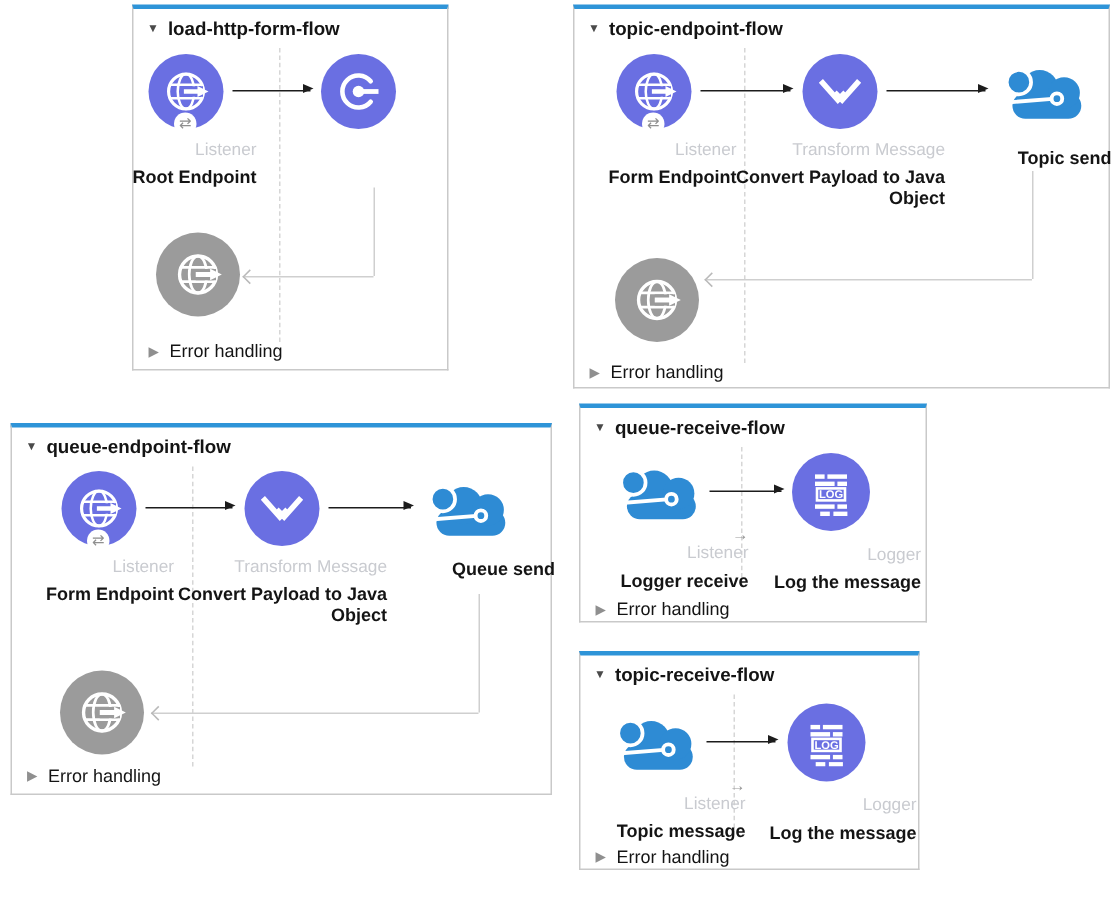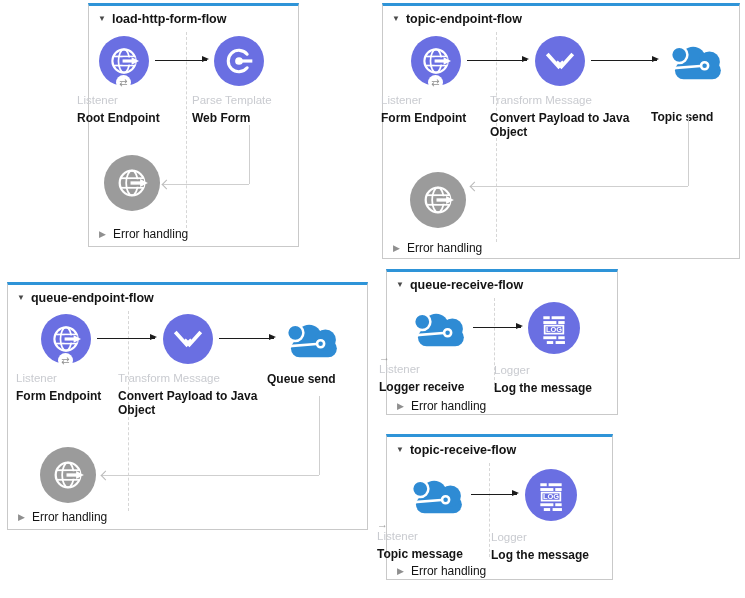--- a/index.html
+++ b/index.html
@@ -18,21 +18,21 @@
   .flow-title{font-size:12.5px;font-weight:bold;color:#141414;white-space:nowrap;}
   .divider{position:absolute;width:0;border-left:1px dashed #d6d6d6;}
   .circle{position:absolute;border-radius:50%;display:flex;align-items:center;justify-content:center;}
   .purple{width:50px;height:50px;background:#6a6fe2;}
   .grayc{width:56px;height:56px;background:#9b9b9b;}
   .logger-c{width:52px;height:52px;background:#6a6fe2;}
   .badge{
     position:absolute;width:15px;height:15px;background:#ffffff;border-radius:50%;
     color:#8f8f8f;font-size:10px;line-height:15px;text-align:center;z-index:3;
   }
-  .labels{position:absolute;text-align:left;}
+  .labels{position:absolute;text-align:right;}
   .type-label{font-size:11.5px;color:#c9cbd0;line-height:13px;}
   .step-name{font-size:12px;font-weight:bold;color:#141414;line-height:14px;margin-top:4px;}
   .arrow-hint{font-size:11px;color:#9a9a9a;line-height:12px;}
   .harrow{position:absolute;height:0;border-top:1.5px solid #1c1c1c;}
   .harrow::after{
     content:'';position:absolute;right:-2px;top:-4.6px;width:0;height:0;
     border-left:7px solid #1c1c1c;border-top:3.6px solid transparent;border-bottom:3.6px solid transparent;
   }
   .ret-v{position:absolute;width:0;border-left:1px solid #cfcfcf;}
   .ret-h{position:absolute;height:0;border-top:1px solid #cfcfcf;}
@@ -79,24 +79,20 @@
 
     <div class="circle purple" style="left:125px;top:30px;">
         <span>
           <svg width="32" height="32" viewBox="0 0 24 24">
     <path d="M 18.1 6.9 A 8 8 0 1 0 18.1 17.1" fill="none" stroke="#fff" stroke-width="2.3" stroke-linecap="round"></path>
     <circle cx="12" cy="12" r="2.9" fill="#fff"></circle>
     <rect x="13" y="10.8" width="9" height="2.4" fill="#fff"></rect>
   </svg>
         </span>
       </div>
-    <div class="labels" style="left:103px;top:88px;width:94px;">
-      <div class="type-label">Parse Template</div>
-      <div class="step-name">Web Form</div>
-    </div>
 
     <div class="ret-v" style="left:160px;top:119px;height:59px;"></div>
     <div class="ret-h" style="left:74px;top:178px;width:86px;"></div>
     <div class="circle grayc" style="left:15px;top:149px;">
         <span>
           <svg width="36" height="36" viewBox="0 0 24 24">
     <circle cx="12" cy="12" r="8.2" fill="none" stroke="#fff" stroke-width="1.5"></circle>
     <ellipse cx="12" cy="12" rx="3.9" ry="8.2" fill="none" stroke="#fff" stroke-width="1.2"></ellipse>
     <line x1="4.7" y1="8.8" x2="19.3" y2="8.8" stroke="#fff" stroke-width="1.2"></line>
     <line x1="4.7" y1="15.2" x2="19.3" y2="15.2" stroke="#fff" stroke-width="1.2"></line>
@@ -158,21 +154,21 @@
 
     <span style="position:absolute;left:282px;top:33px;"><span><svg width="62" height="44" viewBox="0 0 64 46">
     <rect x="10" y="24" width="48" height="18" rx="9" fill="#2e8bd4"></rect>
     <circle cx="29" cy="21" r="13" fill="#2e8bd4"></circle>
     <circle cx="46" cy="24" r="11" fill="#2e8bd4"></circle>
     <circle cx="14.5" cy="16.5" r="8.5" fill="#2e8bd4" stroke="#fff" stroke-width="2.6"></circle>
     <line x1="2" y1="31" x2="40" y2="28" stroke="#fff" stroke-width="2.7"></line>
     <circle cx="41" cy="28" r="3.7" fill="#2e8bd4" stroke="#fff" stroke-width="2.7"></circle>
   </svg></span></span>
     <div class="labels" style="left:268px;top:88px;width:90px;">
-      <div class="step-name" style="margin-top:16px;">Topic send</div>
+      <div class="step-name" style="margin-top:4px;">Topic send</div>
     </div>
 
     <div class="ret-v" style="left:305px;top:108px;height:72px;"></div>
     <div class="ret-h" style="left:88px;top:180px;width:217px;"></div>
     <div class="circle grayc" style="left:27px;top:166px;">
         <span>
           <svg width="36" height="36" viewBox="0 0 24 24">
     <circle cx="12" cy="12" r="8.2" fill="none" stroke="#fff" stroke-width="1.5"></circle>
     <ellipse cx="12" cy="12" rx="3.9" ry="8.2" fill="none" stroke="#fff" stroke-width="1.2"></ellipse>
     <line x1="4.7" y1="8.8" x2="19.3" y2="8.8" stroke="#fff" stroke-width="1.2"></line>
@@ -234,21 +230,21 @@
     <div class="harrow" style="left:211px;top:53px;width:55px;"></div>
 
     <span style="position:absolute;left:273px;top:32px;"><span><svg width="62" height="44" viewBox="0 0 64 46">
     <rect x="10" y="24" width="48" height="18" rx="9" fill="#2e8bd4"></rect>
     <circle cx="29" cy="21" r="13" fill="#2e8bd4"></circle>
     <circle cx="46" cy="24" r="11" fill="#2e8bd4"></circle>
     <circle cx="14.5" cy="16.5" r="8.5" fill="#2e8bd4" stroke="#fff" stroke-width="2.6"></circle>
     <line x1="2" y1="31" x2="40" y2="28" stroke="#fff" stroke-width="2.7"></line>
     <circle cx="41" cy="28" r="3.7" fill="#2e8bd4" stroke="#fff" stroke-width="2.7"></circle>
   </svg></span></span>
-    <div class="labels" style="left:259px;top:87px;width:90px;">
+    <div class="labels" style="left:272px;top:87px;width:90px;">
       <div class="step-name" style="margin-top:0;">Queue send</div>
     </div>
 
     <div class="ret-v" style="left:311px;top:111px;height:79px;"></div>
     <div class="ret-h" style="left:94px;top:190px;width:217px;"></div>
     <div class="circle grayc" style="left:32px;top:162px;">
         <span>
           <svg width="36" height="36" viewBox="0 0 24 24">
     <circle cx="12" cy="12" r="8.2" fill="none" stroke="#fff" stroke-width="1.5"></circle>
     <ellipse cx="12" cy="12" rx="3.9" ry="8.2" fill="none" stroke="#fff" stroke-width="1.2"></ellipse>

